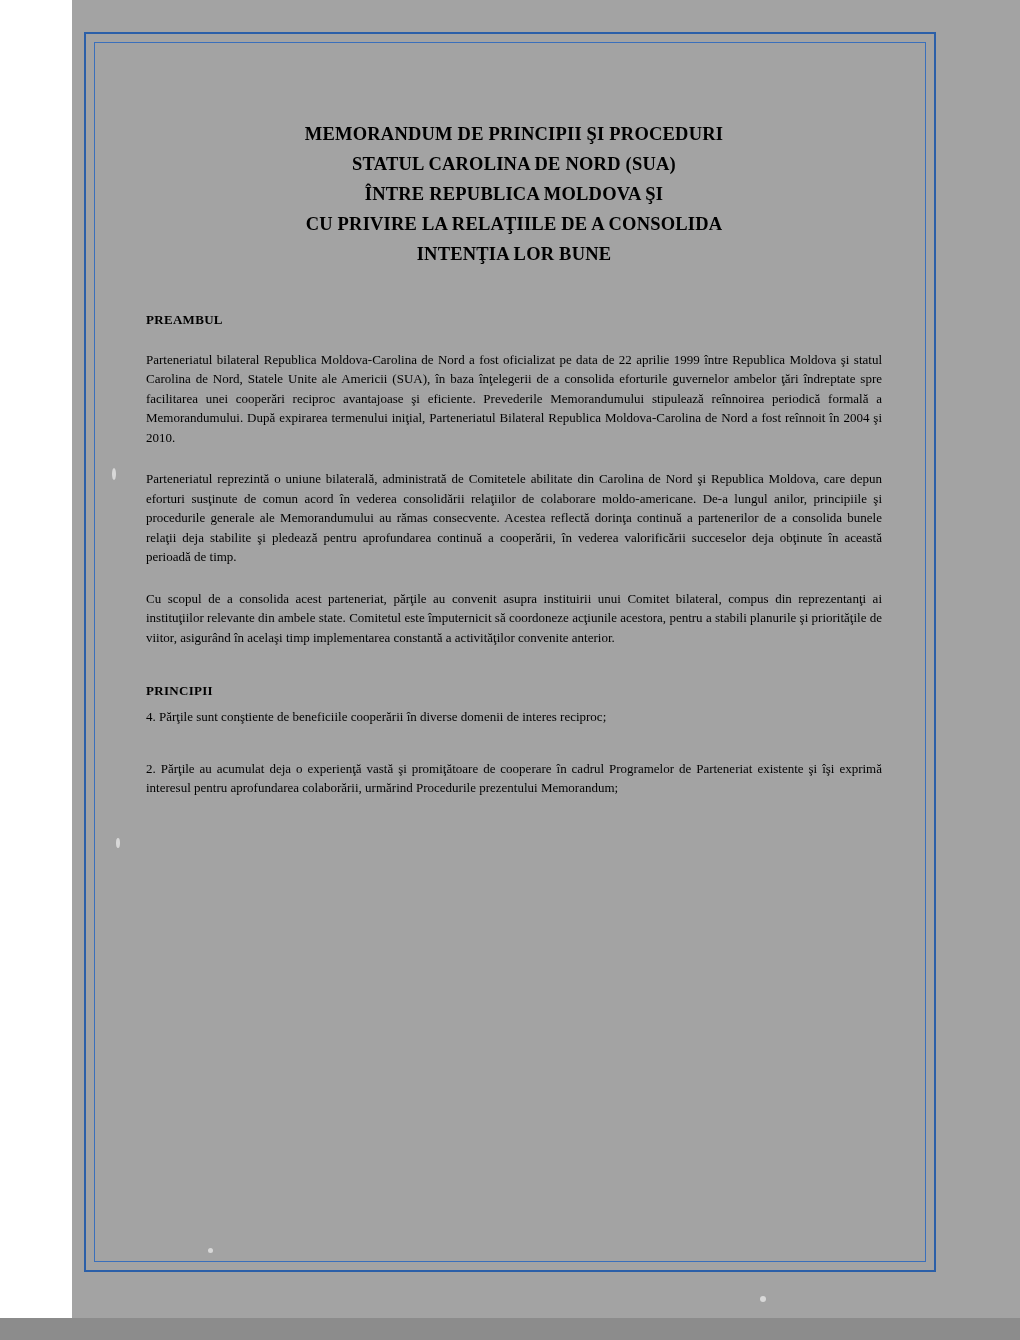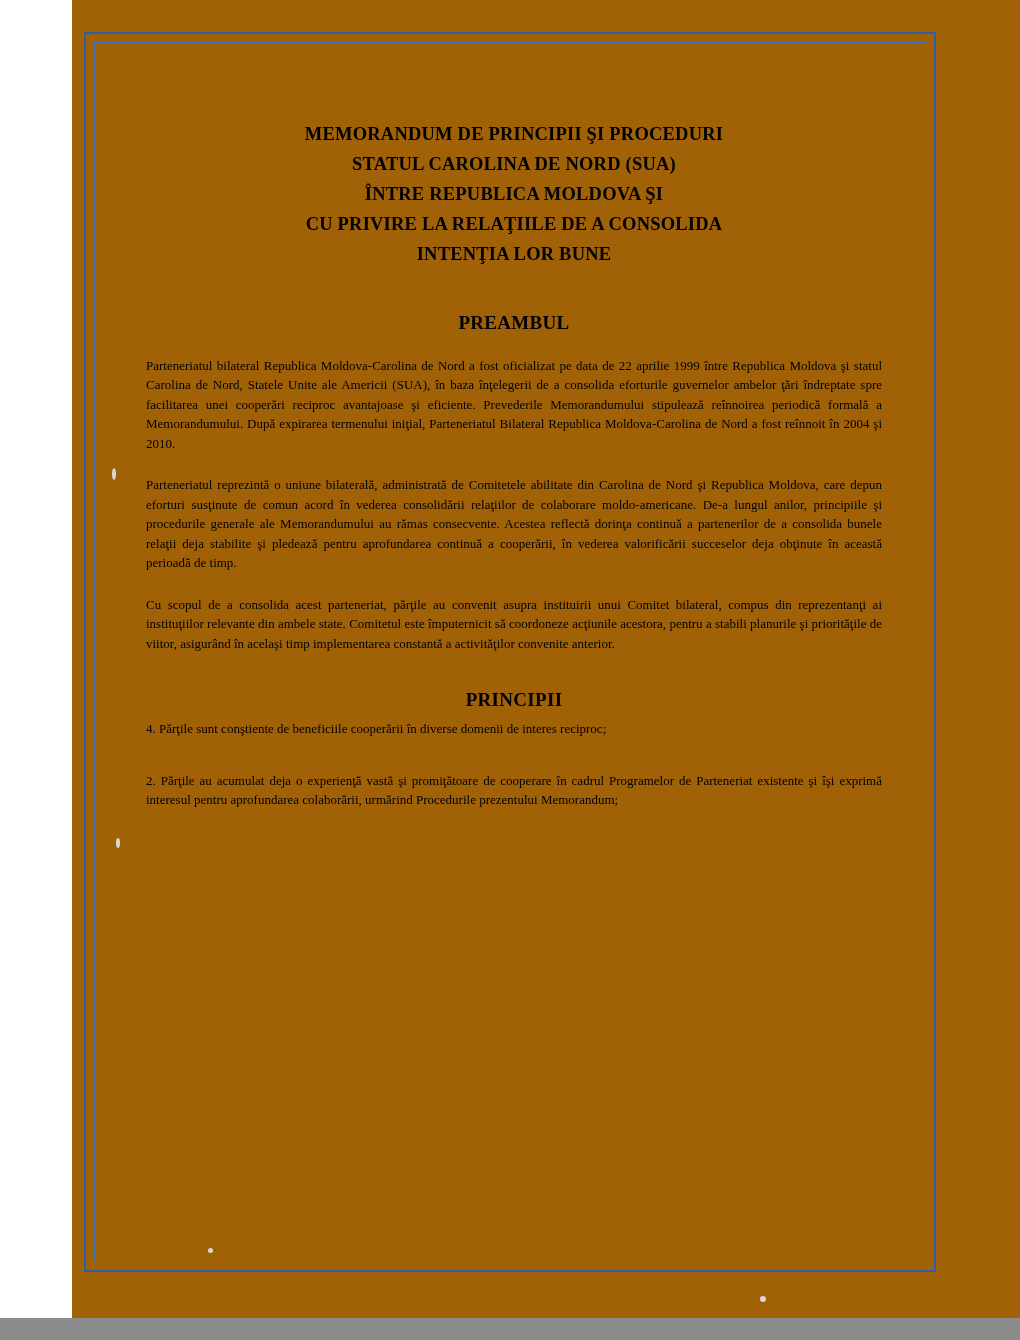--- a/index.html
+++ b/index.html
@@ -16,21 +16,21 @@
     overflow: hidden;
   }
 
   
   .page-sheet {
     position: absolute;
     left: 0;
     top: 0;
     width: 1020px;
     height: 1318px;
-    background: #a16207;
+    background: #a3a3a3;
   }
 
   
   .scan-bottom-strip {
     position: absolute;
     left: 0;
     bottom: 0;
     width: 1020px;
     height: 22px;
     background: #8c8c8c;
@@ -74,23 +74,22 @@
   .title-block {
     text-align: center;
     font-weight: bold;
     font-size: 18.5px;
     line-height: 1.62;
     letter-spacing: 0.2px;
   }
   .title-line { display: block; }
 
   .section-heading {
-    text-align: center;
     font-weight: bold;
-    font-size: 19px;
+    font-size: 13px;
     letter-spacing: 0.3px;
     margin-top: 42px;
     margin-bottom: 22px;
     font-family: Liberation Serif, serif;
   }
   .section-heading.principii {
     margin-top: 36px;
     margin-bottom: 8px;
   }
 

